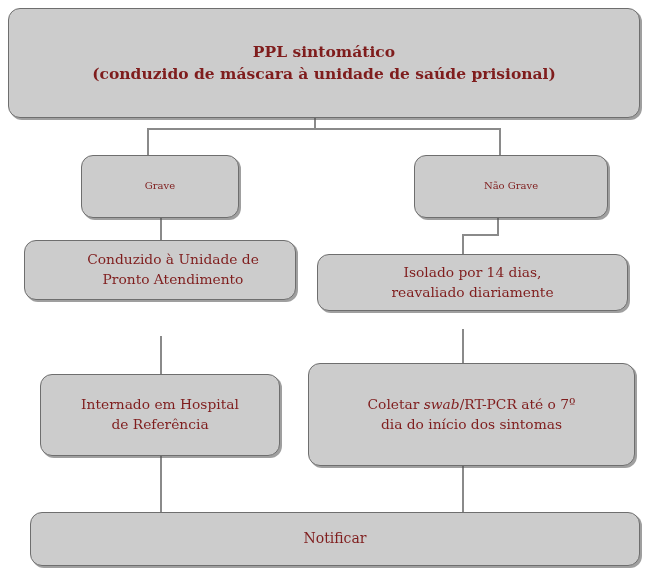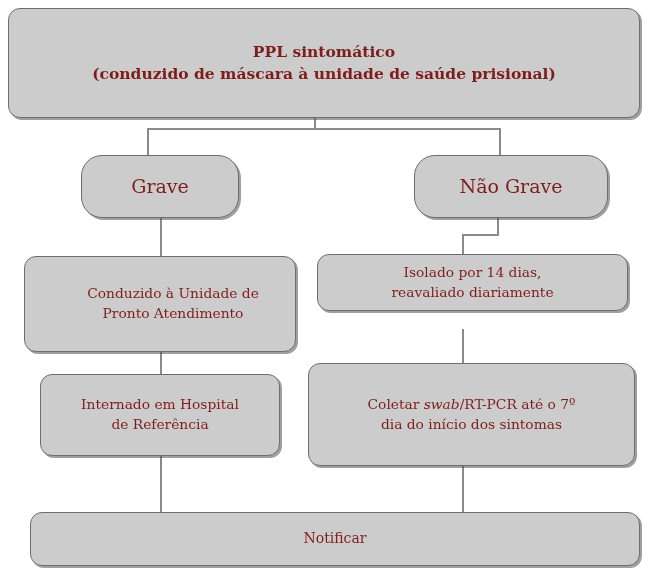--- a/index.html
+++ b/index.html
@@ -53,22 +53,21 @@
     white-space: nowrap;
   }
   .node-start {
     font-weight: bold;
     font-size: 15.5px;
   }
   .node-plain {
     font-size: 13.8px;
   }
   .node-label {
-    font-size: 19px;
-    border-radius: 21px;
+    font-size: 10px;
   }
   .node-notify {
     font-size: 14px;
     text-align: center;
   }
   em.it {
     font-style: italic;
   }
 </style>
 </head>
@@ -110,21 +109,21 @@
       <span class="l">Grave</span>
     </span>
   </div>
 
   <div class="node node-label" style="left:414px; top:155px; width:194px; height:63px;justify-content:center;">
     <span class="txt">
       <span class="l">Não Grave</span>
     </span>
   </div>
 
-  <div class="node node-plain" style="left:24px; top:256px; width:272px; height:96px;padding-left:36px;">
+  <div class="node node-plain" style="left:24px; top:240px; width:272px; height:60px;padding-left:36px;">
     <span class="txt">
       <span class="l">Conduzido à Unidade de</span>
       <span class="l">Pronto Atendimento</span>
     </span>
   </div>
 
   <div class="node node-plain" style="left:317px; top:254px; width:311px; height:57px;">
     <span class="txt">
       <span class="l">Isolado por 14 dias,</span>
       <span class="l">reavaliado diariamente</span>

